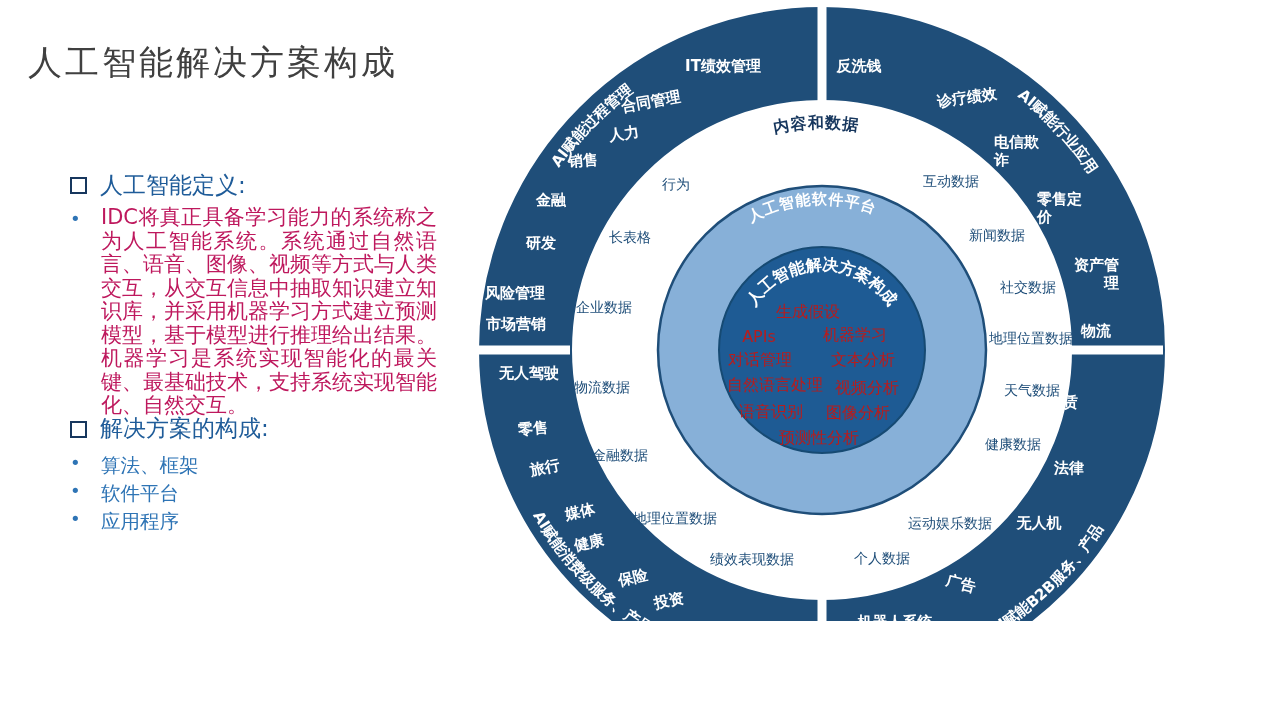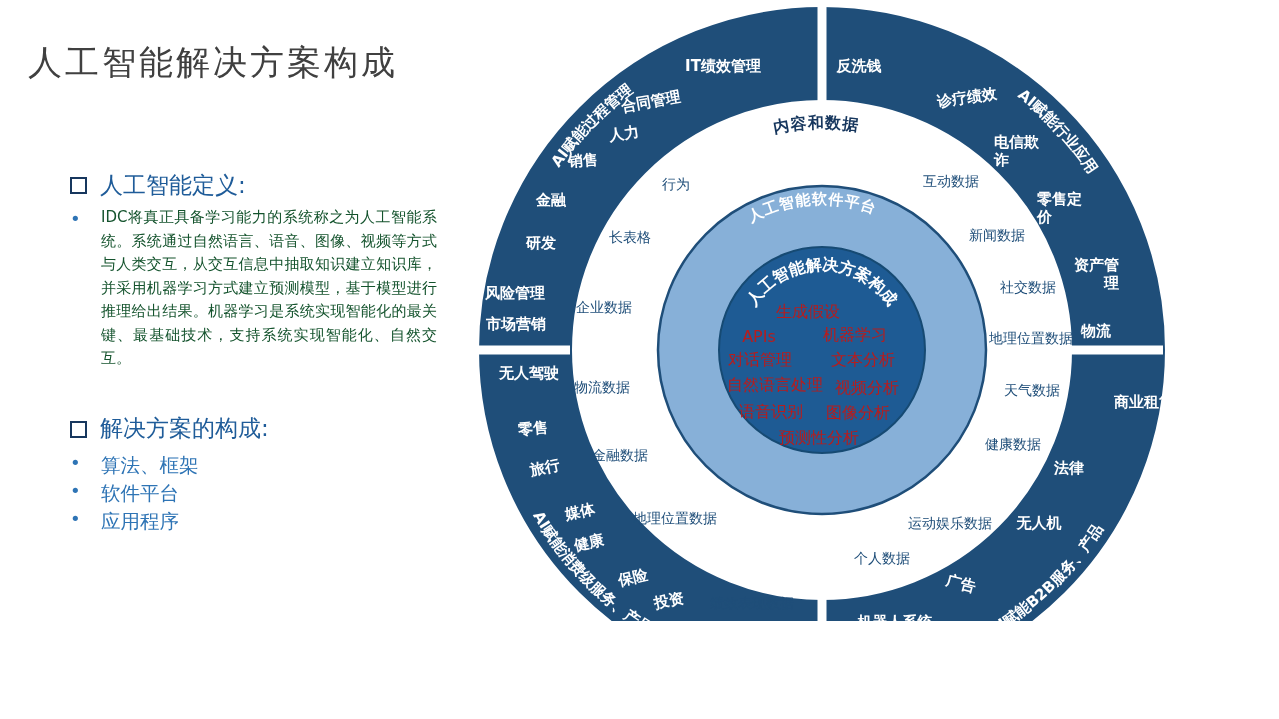--- a/index.html
+++ b/index.html
@@ -14,22 +14,22 @@
   .sec-square{
     position:absolute;width:13px;height:13px;border:2.5px solid #17375E;background:#fff;
   }
   .sec-heading{
     position:absolute;font-size:23px;color:#1F5C99;white-space:nowrap;
   }
   .bullet-dot{
     position:absolute;font-size:18px;color:#2E74B5;
   }
   .body-text{
-    position:absolute;left:101px;top:206px;width:336px;font-size:15px;line-height:23.5px;
-    color:#14532d;text-align:justify;
+    position:absolute;left:101px;top:206px;width:336px;font-size:21px;line-height:23.5px;
+    color:#be185d;text-align:justify;
   }
   .comp-item{
     position:absolute;left:101px;font-size:19.5px;color:#2E74B5;white-space:nowrap;
   }
   
   .lbl{position:absolute;transform:translate(-50%,-50%);white-space:nowrap;}
   .outer-lbl{color:#fff;font-weight:700;font-size:15px;}
   .outer-block{position:absolute;width:50px;color:#fff;font-weight:700;font-size:15px;line-height:18px;}
   .data-lbl{color:#1F4E79;font-size:14px;}
   .core-lbl{color:#b91c1c;font-size:16px;}
@@ -115,42 +115,42 @@
   <span class="lbl outer-lbl" style="left:515px;top:293px;">风险管理</span>
   <span class="lbl outer-lbl" style="left:516px;top:324px;">市场营销</span>
 
   <span class="lbl outer-lbl" style="left:859px;top:66px;">反洗钱</span>
   <span class="lbl outer-lbl" style="left:967px;top:98px;transform:translate(-50%,-50%) rotate(-8deg);">诊疗绩效</span>
   <div class="outer-block" style="left:994px;top:133px;">电信欺诈</div>
   <div class="outer-block" style="left:1037px;top:190px;">零售定价</div>
   <div class="outer-block" style="left:1069px;top:256px;text-align:right;">资产管理</div>
   <span class="lbl outer-lbl" style="left:1096px;top:331px;">物流</span>
 
-  <span class="lbl outer-lbl" style="left:1144px;top:402px;font-family:Liberation Mono, monospace;">商业租赁</span>
+  <span class="lbl outer-lbl" style="left:1048px;top:402px;font-family:Liberation Mono, monospace;">商业租赁</span>
   <span class="lbl outer-lbl" style="left:1069px;top:468px;">法律</span>
   <span class="lbl outer-lbl" style="left:1039px;top:523px;">无人机</span>
   <span class="lbl outer-lbl" style="left:961px;top:584px;transform:translate(-50%,-50%) rotate(15deg);">广告</span>
   <span class="lbl outer-lbl" style="left:895px;top:622px;">机器人系统</span>
 
   <span class="lbl outer-lbl" style="left:741px;top:631px;">智能家居设备</span>
   <span class="lbl outer-lbl" style="left:669px;top:601px;transform:translate(-50%,-50%) rotate(-12deg);">投资</span>
   <span class="lbl outer-lbl" style="left:633px;top:578px;transform:translate(-50%,-50%) rotate(-13deg);">保险</span>
   <span class="lbl outer-lbl" style="left:589px;top:543px;transform:translate(-50%,-50%) rotate(-13deg);">健康</span>
   <span class="lbl outer-lbl" style="left:580px;top:512px;transform:translate(-50%,-50%) rotate(-12deg);">媒体</span>
   <span class="lbl outer-lbl" style="left:545px;top:468px;transform:translate(-50%,-50%) rotate(-12deg);">旅行</span>
   <span class="lbl outer-lbl" style="left:533px;top:429px;transform:translate(-50%,-50%) rotate(-5deg);">零售</span>
   <span class="lbl outer-lbl" style="left:529px;top:373px;">无人驾驶</span>
 
   <span class="lbl data-lbl" style="left:676px;top:185px;">行为</span>
   <span class="lbl data-lbl" style="left:630px;top:238px;">长表格</span>
   <span class="lbl data-lbl" style="left:604px;top:308px;">企业数据</span>
   <span class="lbl data-lbl" style="left:602px;top:388px;">物流数据</span>
   <span class="lbl data-lbl" style="left:620px;top:456px;">金融数据</span>
   <span class="lbl data-lbl" style="left:675px;top:519px;">地理位置数据</span>
-  <span class="lbl data-lbl" style="left:752px;top:560px;margin-top:44px;">绩效表现数据</span>
+  <span class="lbl data-lbl" style="left:752px;top:560px;">绩效表现数据</span>
   <span class="lbl data-lbl" style="left:882px;top:559px;">个人数据</span>
   <span class="lbl data-lbl" style="left:950px;top:524px;">运动娱乐数据</span>
   <span class="lbl data-lbl" style="left:1013px;top:445px;">健康数据</span>
   <span class="lbl data-lbl" style="left:1032px;top:391px;">天气数据</span>
   <span class="lbl data-lbl" style="left:1031px;top:339px;">地理位置数据</span>
   <span class="lbl data-lbl" style="left:1028px;top:288px;">社交数据</span>
   <span class="lbl data-lbl" style="left:997px;top:236px;">新闻数据</span>
   <span class="lbl data-lbl" style="left:951px;top:182px;">互动数据</span>
 
   <span class="lbl core-lbl" style="left:808px;top:312px;">生成假设</span>

